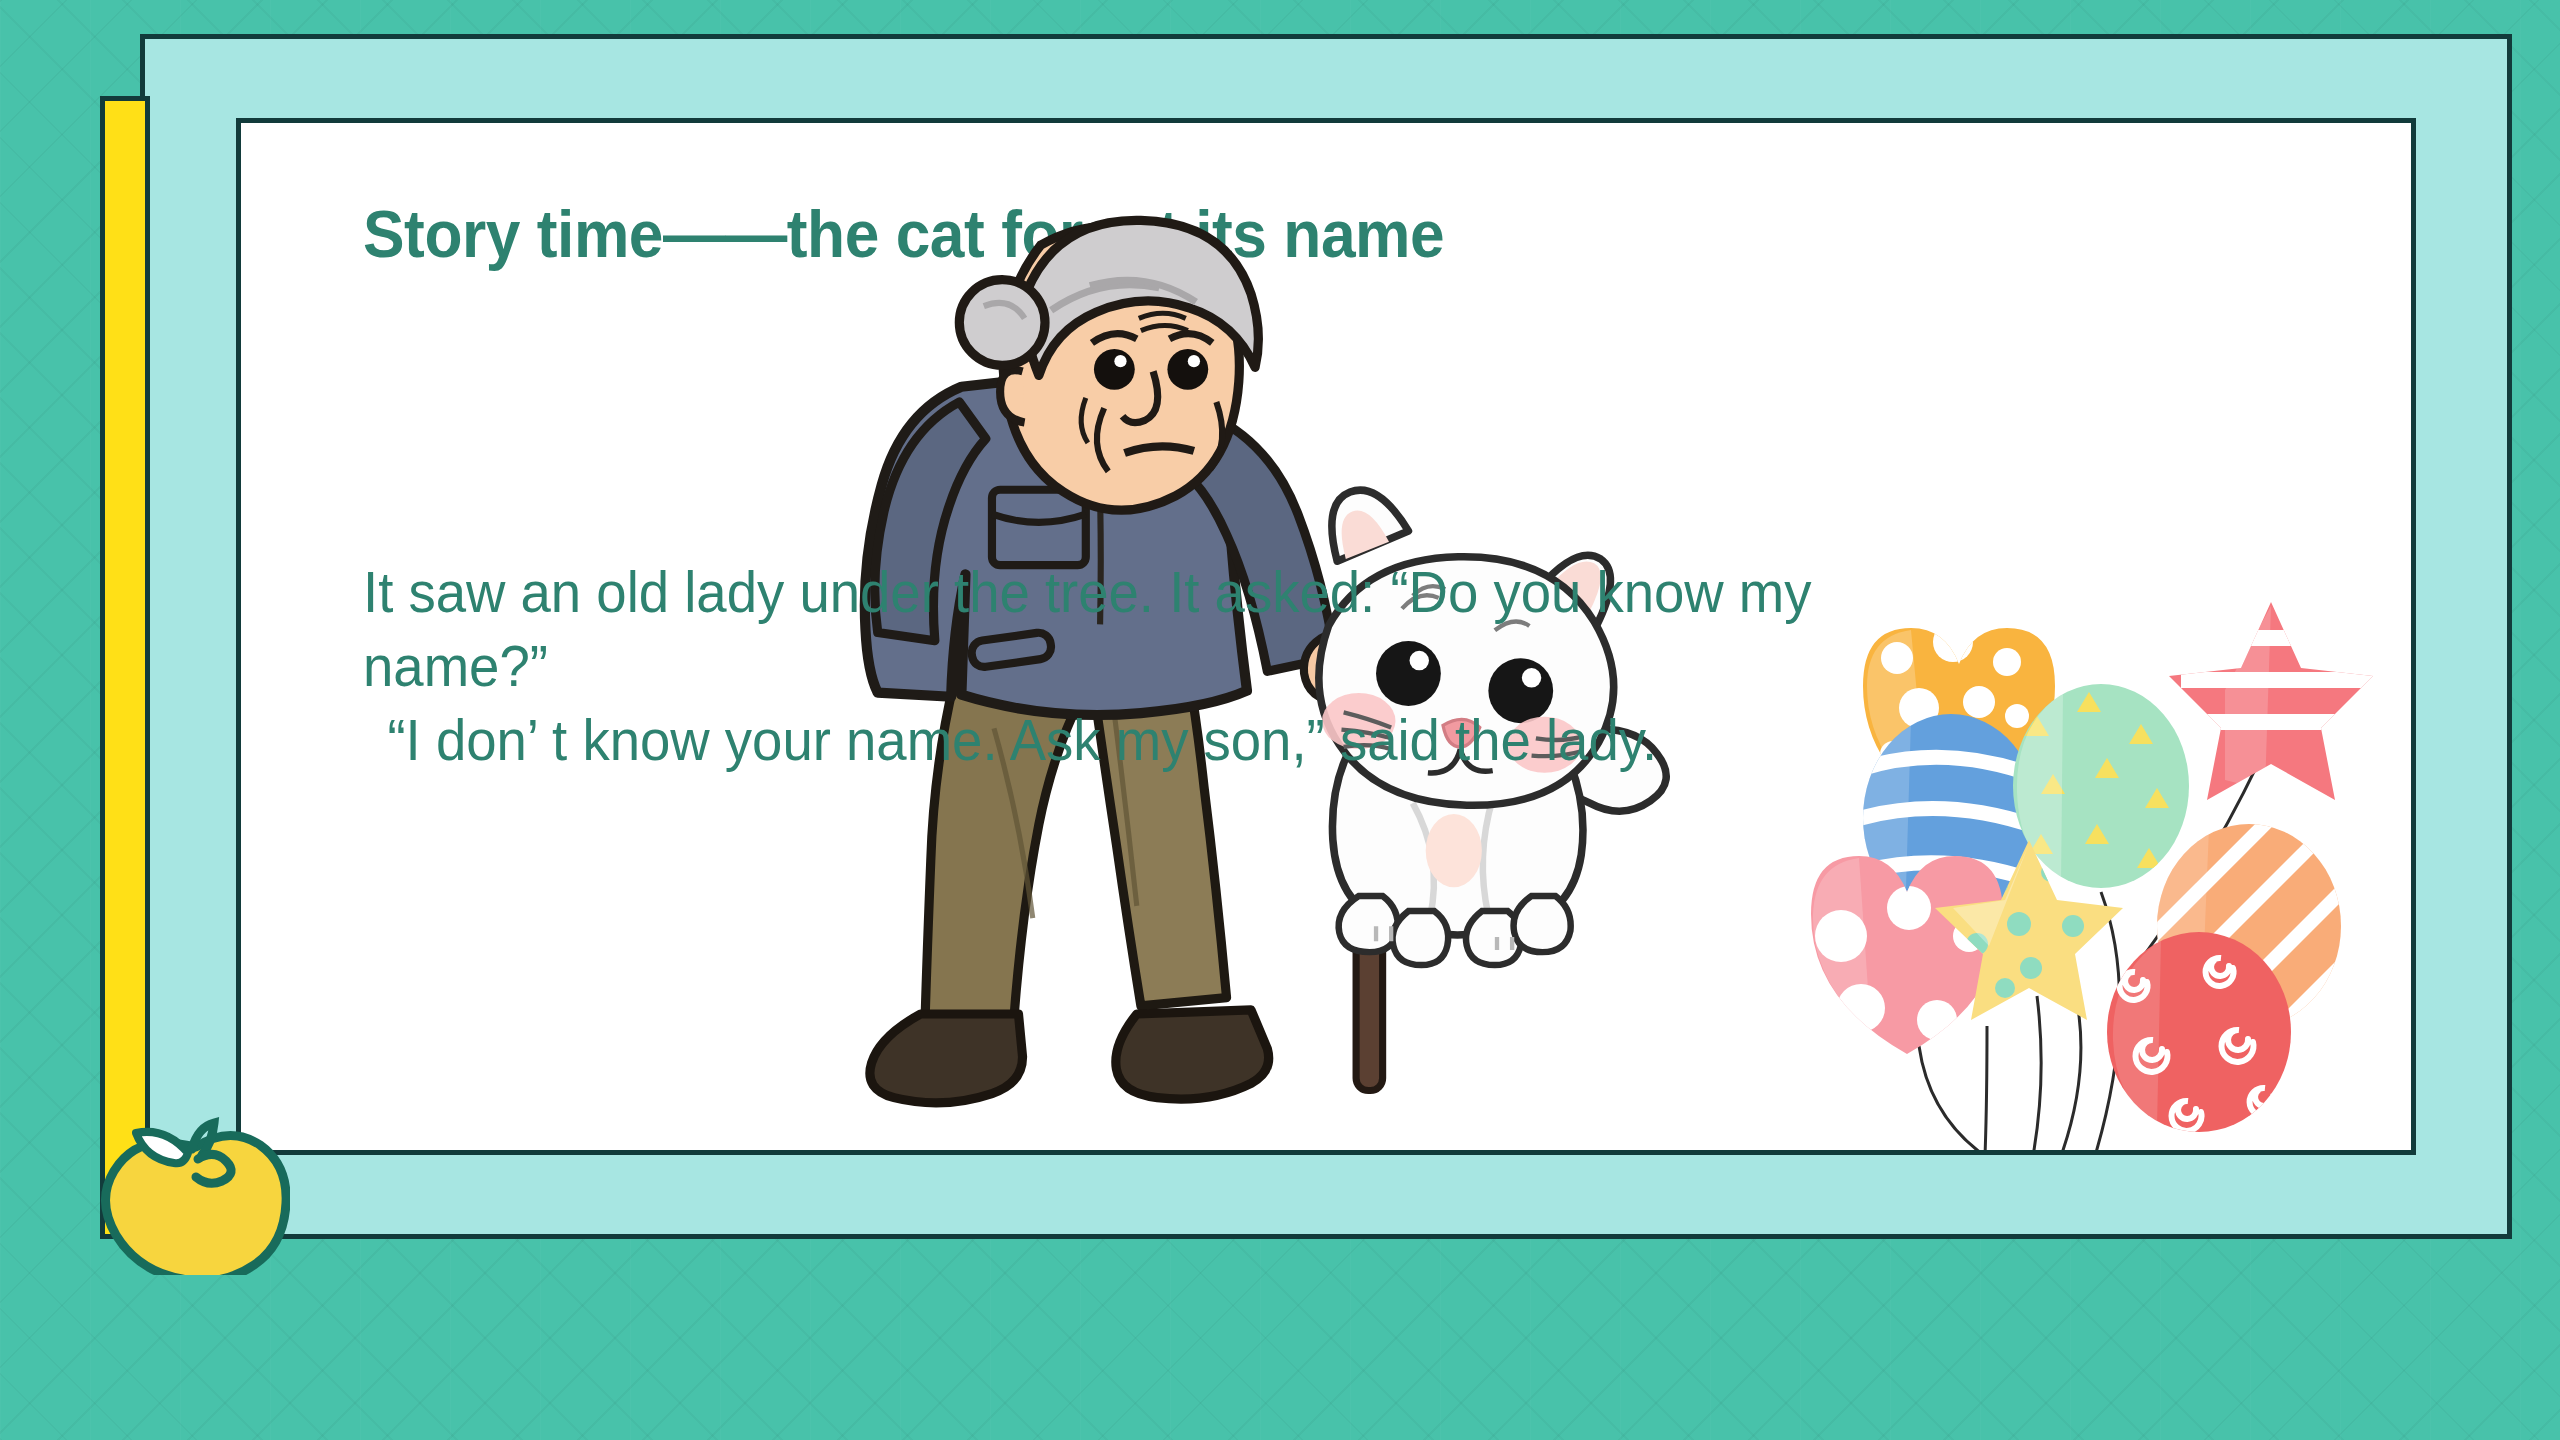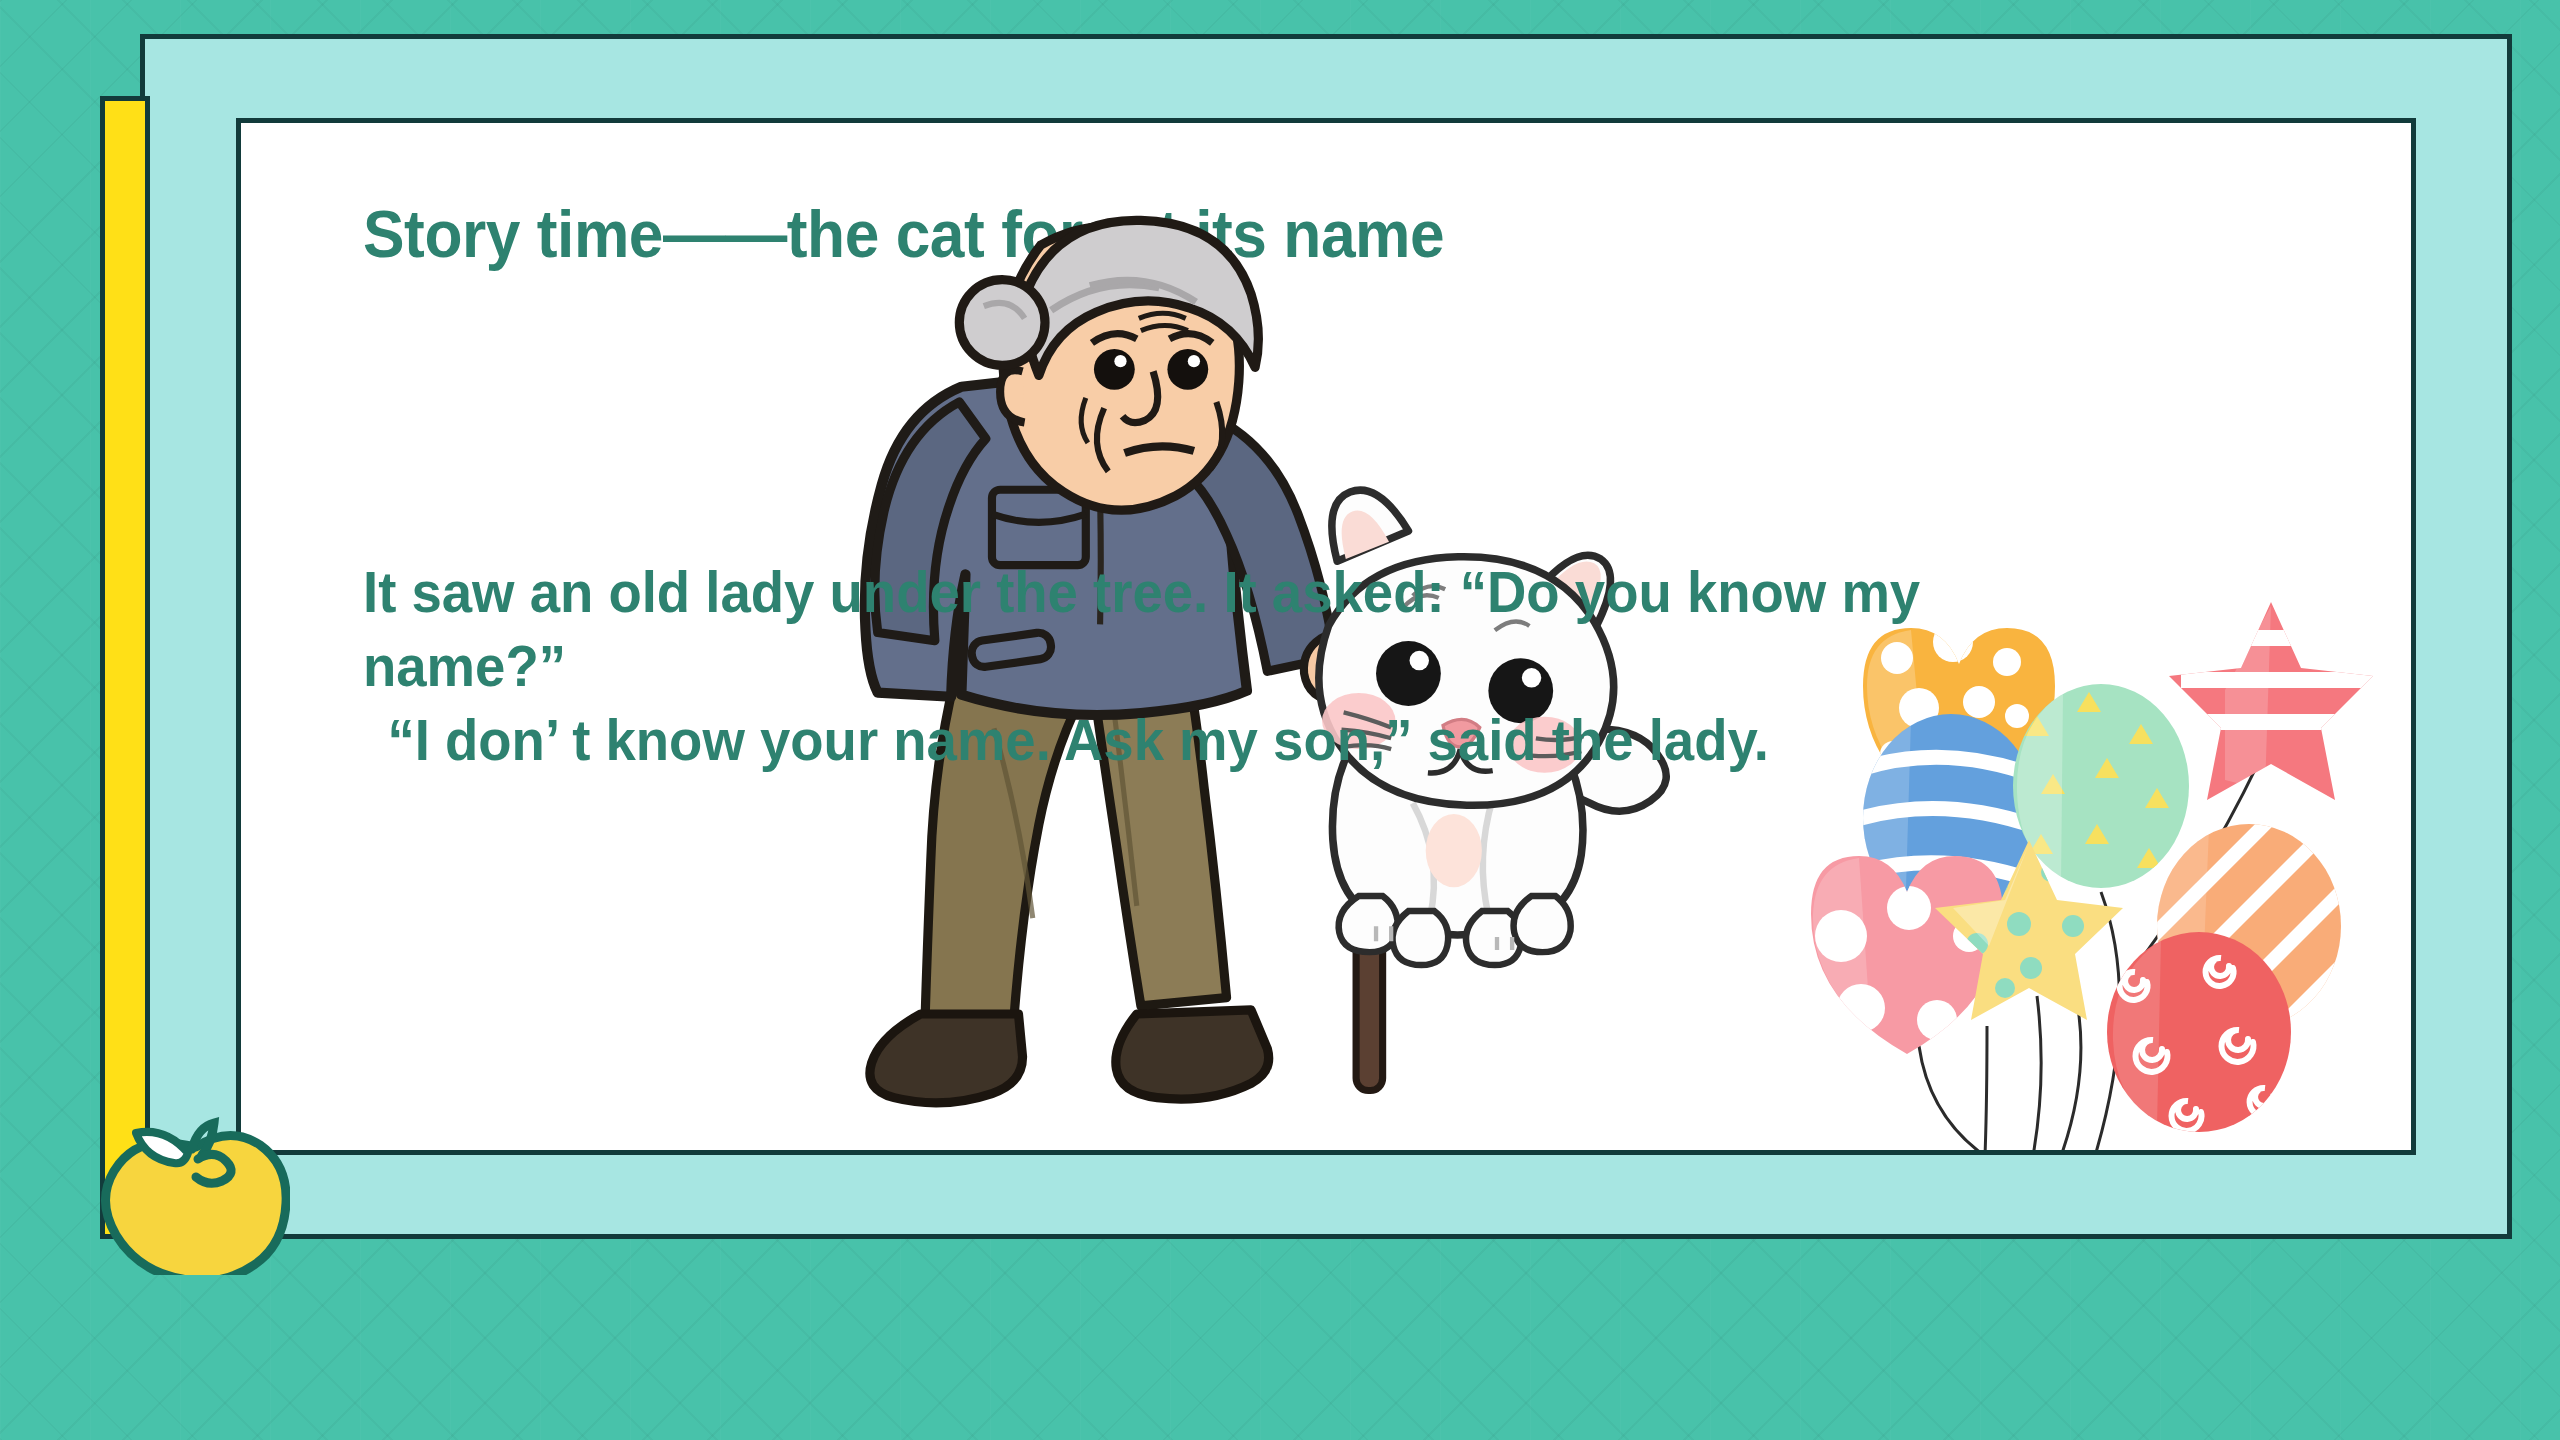--- a/index.html
+++ b/index.html
@@ -89,21 +89,21 @@
     transform-origin: left center;
   }
 
   .body-text {
     position: absolute;
     left: 122px;
     top: 440px;
     width: 1940px;
     font-family: "Liberation Sans Narrow", "Liberation Sans", sans-serif;
     font-size: 58px;
-    font-weight: 700;
+    font-weight: 400;
     color: #2e8270;
     line-height: 1.0;
   }
   .body-line {
     white-space: nowrap;
     transform: scaleX(0.94);
     transform-origin: left center;
     margin-bottom: 16px;
   }
   .body-line.indented { padding-left: 26px; }

